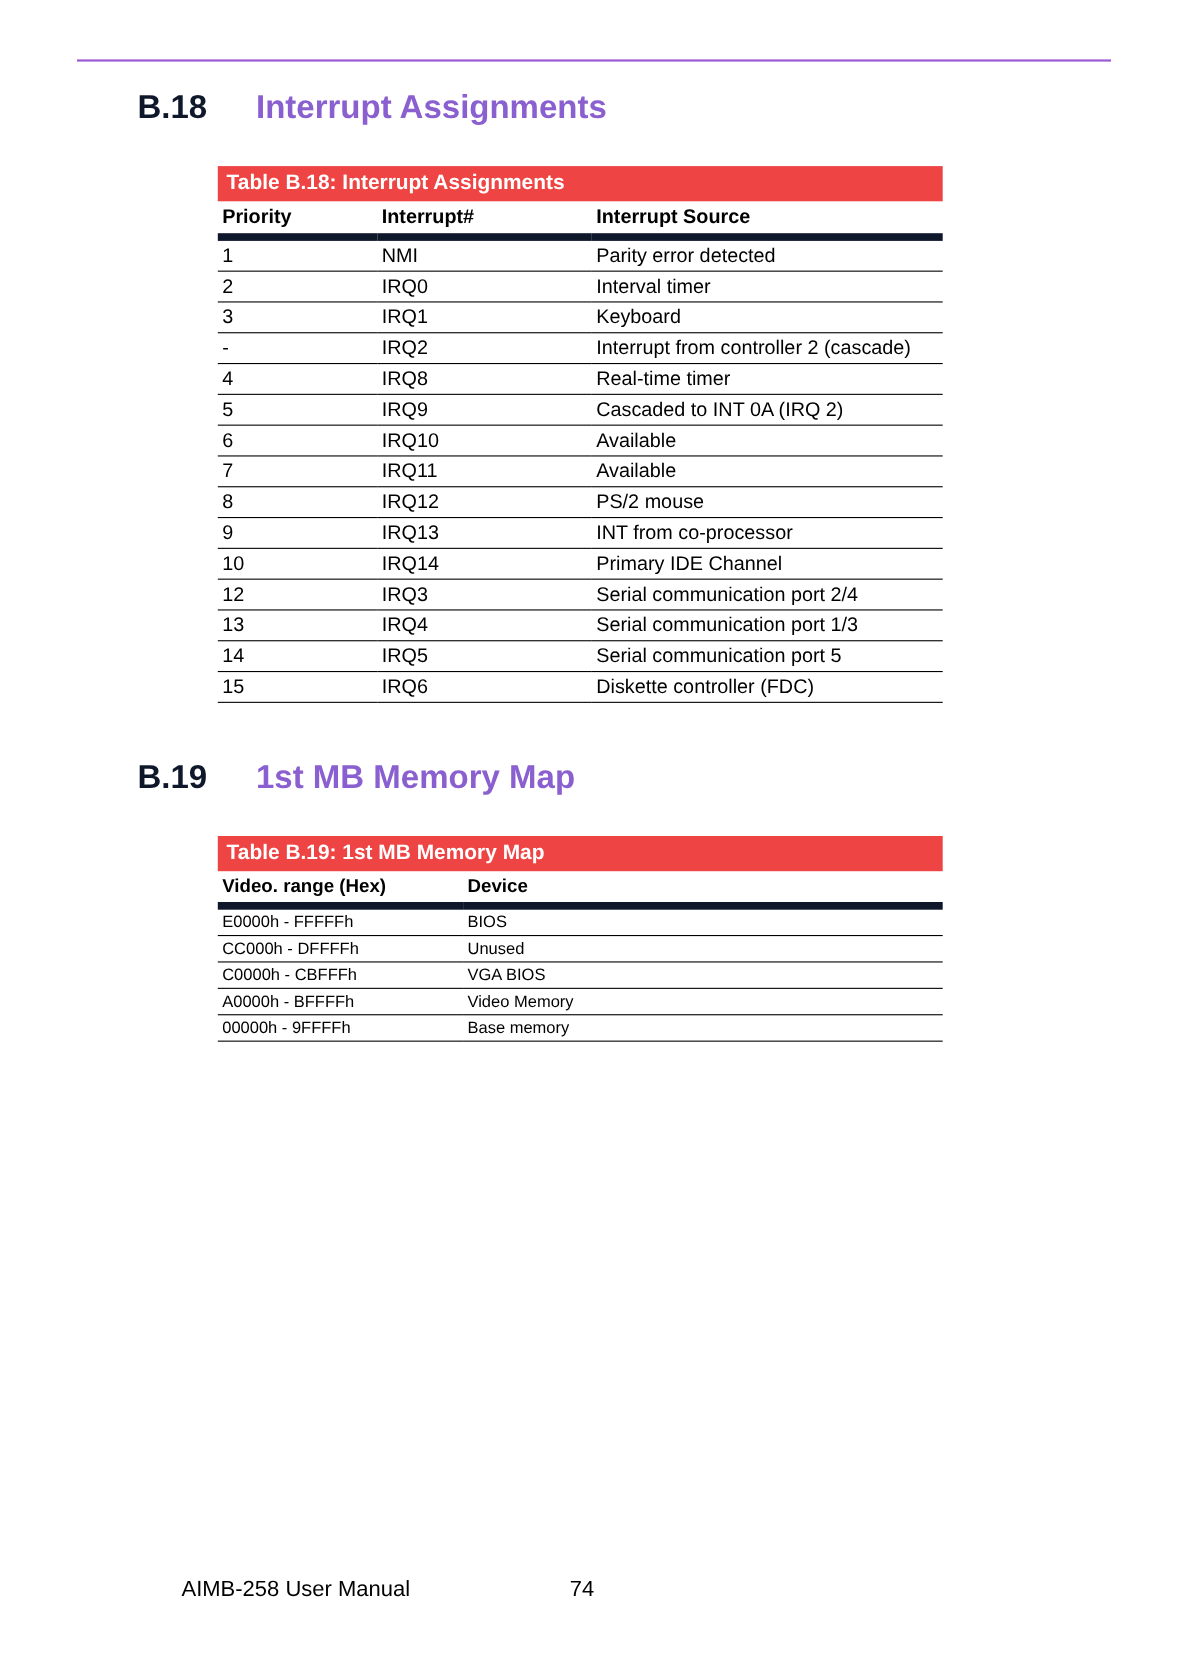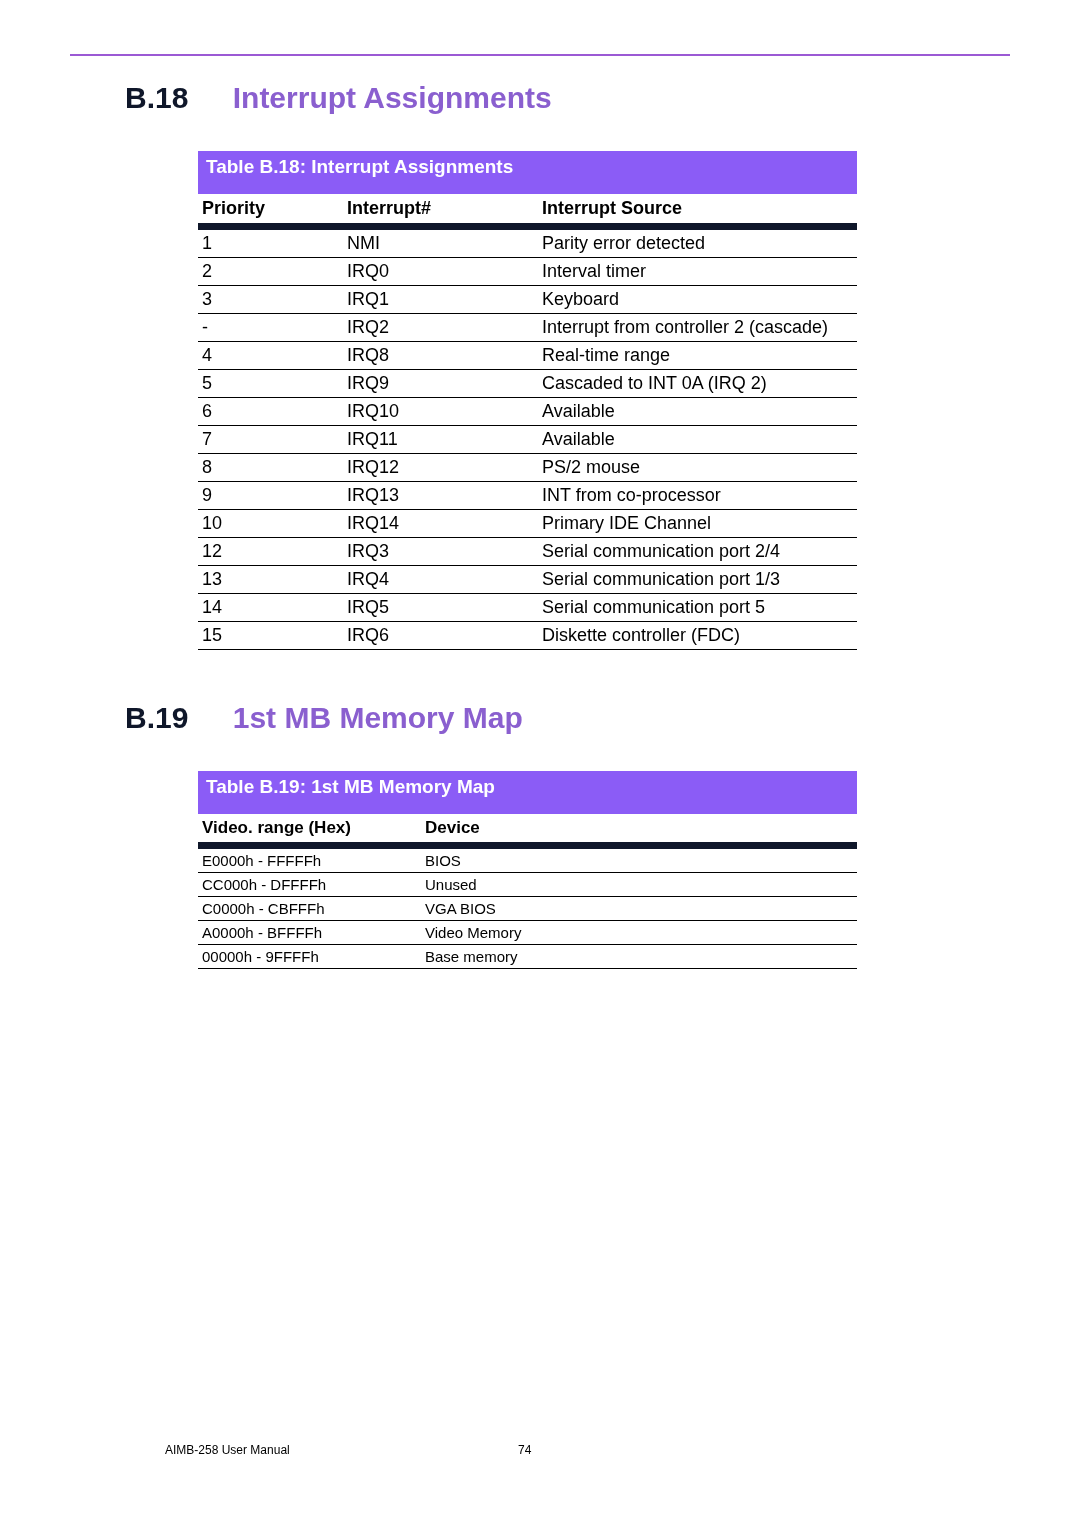--- a/index.html
+++ b/index.html
@@ -33,25 +33,25 @@
     line-height: 1.2;
   }
   .section-heading .num { color: #0f172a; }
   .section-heading .title { color: #8a5fcf; margin-left: 36px; }
   .table-wrap {
     margin-left: 73px;
     width: 659px;
     margin-bottom: 50px;
   }
   .table-caption {
-    background: #8b5cf6;
+    background: #ef4444;
     color: #ffffff;
     font-weight: bold;
     font-size: 19px;
-    padding: 5px 8px 16px 8px;
+    padding: 5px 8px 5px 8px;
   }
   table {
     width: 100%;
     border-collapse: collapse;
     font-size: 18px;
   }
   thead th {
     text-align: left;
     font-weight: bold;
     padding: 4px 6px 4px 4px;
@@ -68,21 +68,21 @@
   .t2 thead th { font-size: 17px; }
   .t2 tbody td { font-size: 15px; padding: 3px 6px 3px 4px; }
   .t2 .c1 { width: 223px; }
   .t2 .c2 { width: auto; }
   .section2 { margin-top: 45px; }
   .footer {
     position: absolute;
     left: 165px;
     bottom: 70px;
     width: 740px;
-    font-size: 12px;
+    font-size: 20px;
     color: #000;
     text-decoration: underline;
   }
   .footer .manual { display: inline-block; }
   .footer .pagenum {
     position: absolute;
     left: 353px;
   }
 </style>
 </head>
@@ -124,21 +124,21 @@
             <td class="c3">Keyboard</td>
           </tr>
           <tr>
             <td class="c1">-</td>
             <td class="c2">IRQ2</td>
             <td class="c3">Interrupt from controller 2 (cascade)</td>
           </tr>
           <tr>
             <td class="c1">4</td>
             <td class="c2">IRQ8</td>
-            <td class="c3">Real-time range</td>
+            <td class="c3">Real-time timer</td>
           </tr>
           <tr>
             <td class="c1">5</td>
             <td class="c2">IRQ9</td>
             <td class="c3">Cascaded to INT 0A (IRQ 2)</td>
           </tr>
           <tr>
             <td class="c1">6</td>
             <td class="c2">IRQ10</td>
             <td class="c3">Available</td>

